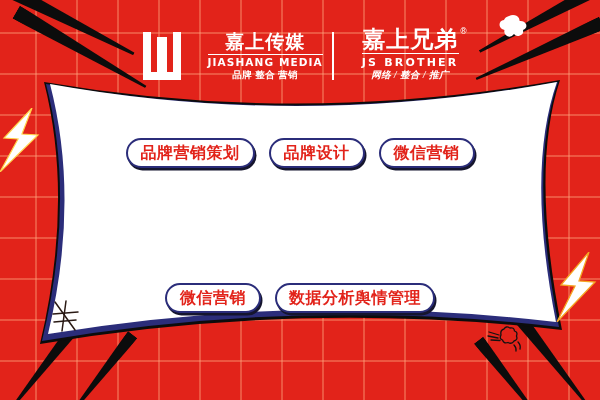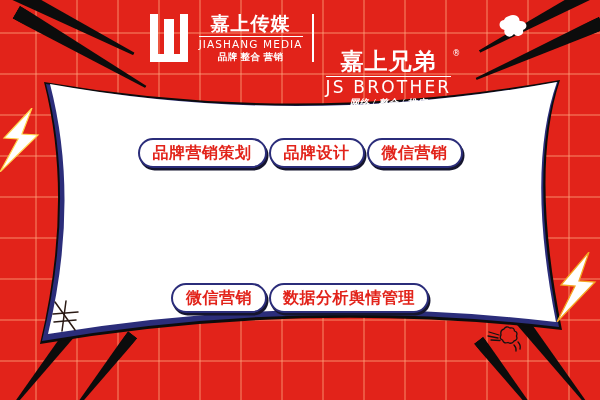--- a/index.html
+++ b/index.html
@@ -58,61 +58,61 @@
   .bolt{position:absolute;}
   .bolt-l{left:-2px;top:108px;width:46px;height:64px;}
   .bolt-r{left:553px;top:252px;width:46px;height:70px;}
 
   
   .panel-wrap{position:absolute;left:0;top:0;width:600px;height:400px;}
 
   
   .logo-bar{
     position:absolute;left:0;top:14px;width:600px;height:66px;
-    display:flex;align-items:flex-start;justify-content:center;gap:0;
+    display:flex;align-items:flex-end;justify-content:center;gap:16px;
     z-index:6;
   }
   .logo-mark{width:40px;height:48px;margin-right:10px;flex:0 0 auto;}
   .logo-left{
     display:flex;flex-direction:column;align-items:center;
     padding-right:9px;border-right:2px solid #ffffff;
   }
   .logo-right{
     display:flex;flex-direction:column;align-items:center;
     padding-left:12px;position:relative;margin-top:36px;
   }
   .cn-big{
     color:#ffffff;font-weight:bold;letter-spacing:1px;
     line-height:1;white-space:nowrap;
   }
   .logo-left .cn-big{font-size:19px;}
   .logo-right .cn-big{font-size:23px;}
   .en-line{
-    color:#ffffff;font-weight:normal;line-height:1;white-space:nowrap;
+    color:#ffffff;font-weight:bold;line-height:1;white-space:nowrap;
     border-top:1.5px solid #fff;padding-top:2.5px;margin-top:2.5px;
   }
   .logo-left .en-line{font-size:10.5px;letter-spacing:1.1px;}
-  .logo-right .en-line{font-size:17px;letter-spacing:2.2px;}
+  .logo-right .en-line{font-size:11px;letter-spacing:2.2px;}
   .tag-line{
     color:#ffffff;font-size:9.5px;font-weight:bold;line-height:1;
     margin-top:3px;white-space:nowrap;letter-spacing:.5px;font-family:Liberation Serif, serif;
   }
   .logo-right .tag-line{font-style:italic;}
   .reg-mark{
     position:absolute;right:-9px;top:-1px;color:#fff;font-size:8px;
   }
 
   
   .pill-area{
     position:absolute;left:0;top:138px;width:600px;height:175px;
     display:flex;flex-direction:column;align-items:center;
     justify-content:space-between;z-index:7;
   }
   .pill-row{
-    display:flex;align-items:flex-end;justify-content:center;gap:2px;
+    display:flex;align-items:flex-end;justify-content:center;gap:14px;
     width:100%;
   }
   .pill{
     position:relative;
     display:flex;align-items:center;justify-content:center;
     background:#ffffff;
     border:2.5px solid #2b2d7a;
     border-radius:40px;
     box-shadow:1.5px 2.5px 0 0 #15152e;
     color:#e2231a;

